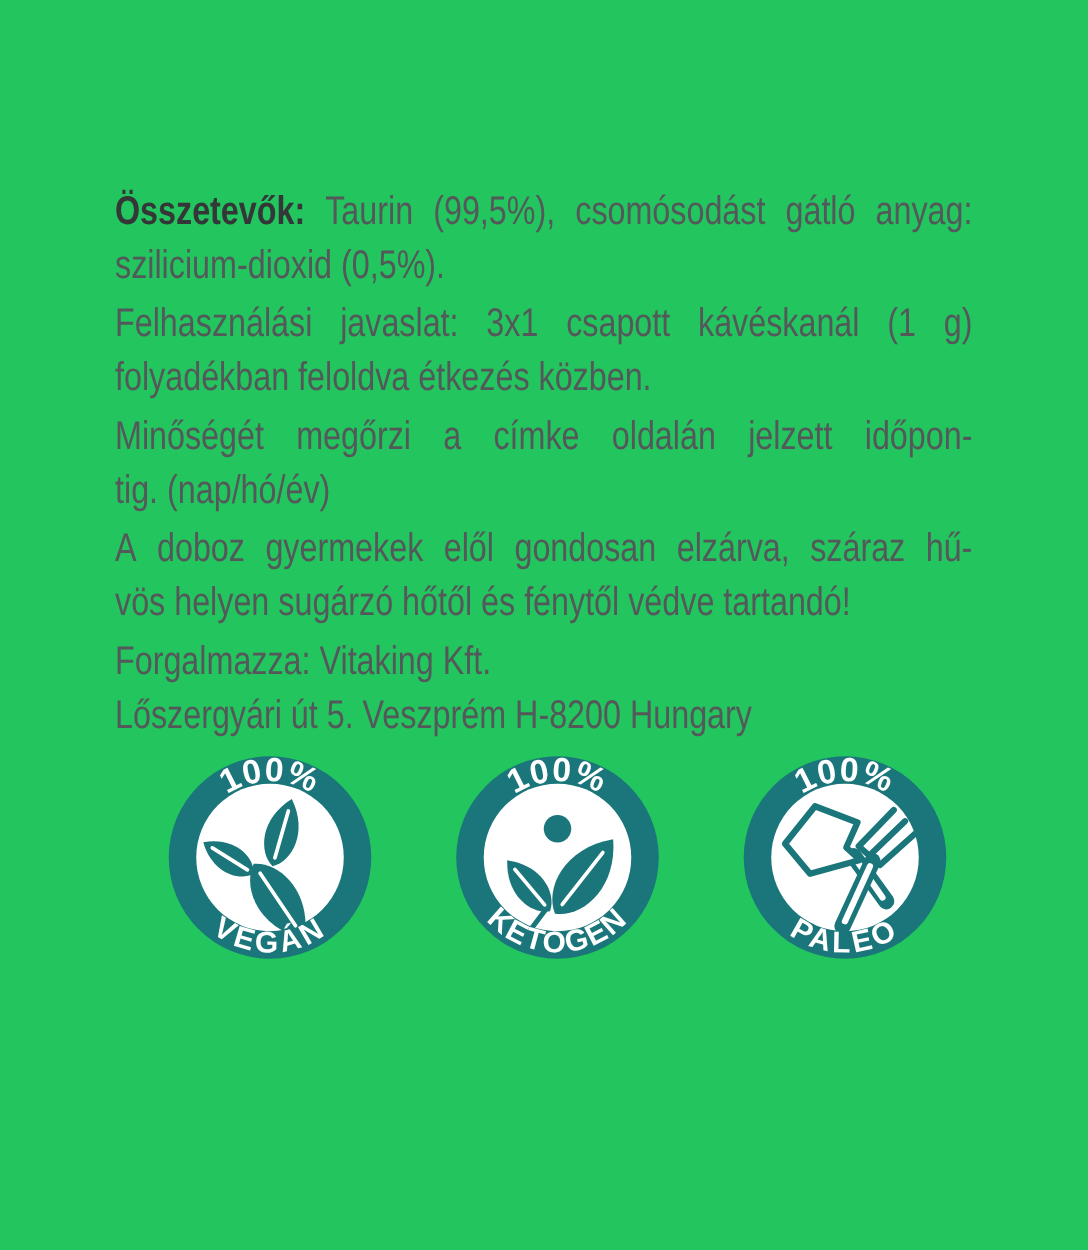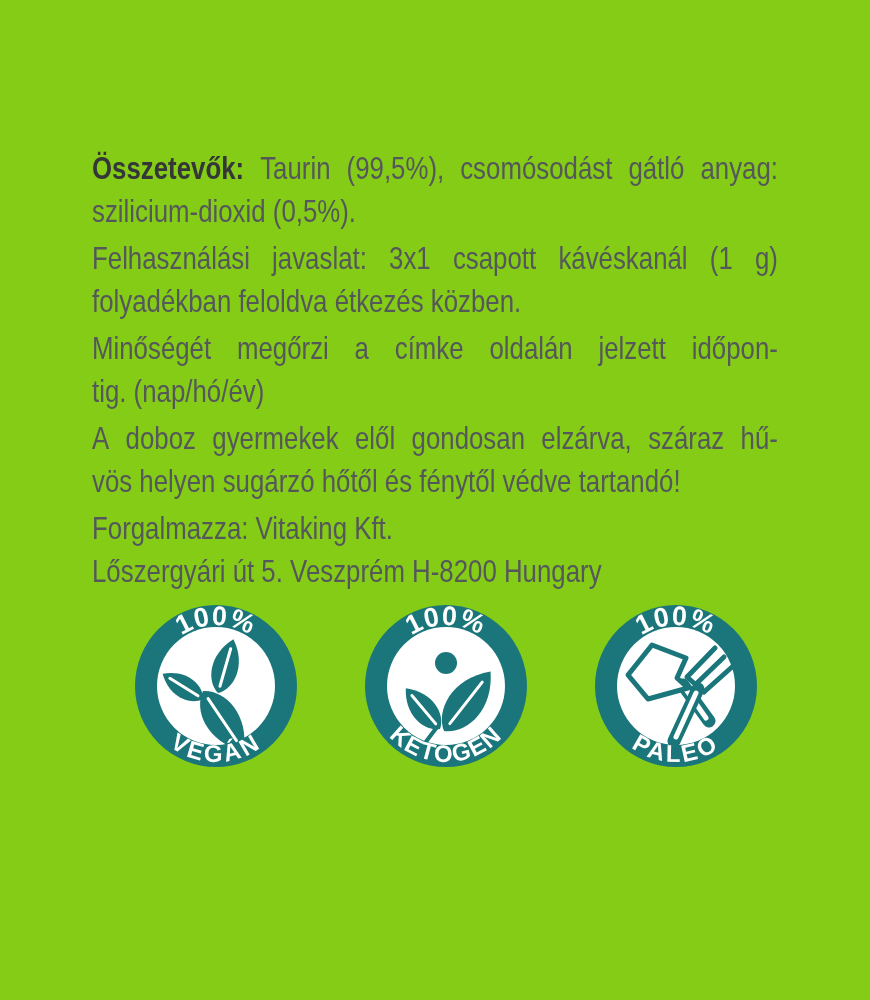--- a/index.html
+++ b/index.html
@@ -7,21 +7,21 @@
     --text:#55585a;
     --bold:#343638;
     --badge-text:#ffffff;
   }
   html,body{margin:0;padding:0;}
   body{
     width:870px;height:1000px;background:#ffffff;
     font-family:"Liberation Sans",sans-serif;
     overflow:hidden;position:relative;
   }
-  .page{position:absolute;inset:0;background:#84cc16;}
+  .page{position:absolute;inset:0;background:#22c55e;}
   .text-block{
     position:absolute;left:92px;top:147px;width:850px;
     transform:scaleX(0.807);transform-origin:0 0;
     font-size:32px;line-height:43px;color:var(--text);
   }
   .para{margin:0 0 4px 0;}
   .line{display:block;white-space:pre-wrap;}
   .line.stretch{display:flex;justify-content:space-between;white-space:nowrap;}
   .bold{font-weight:700;color:var(--bold);}
   .badges-row{

